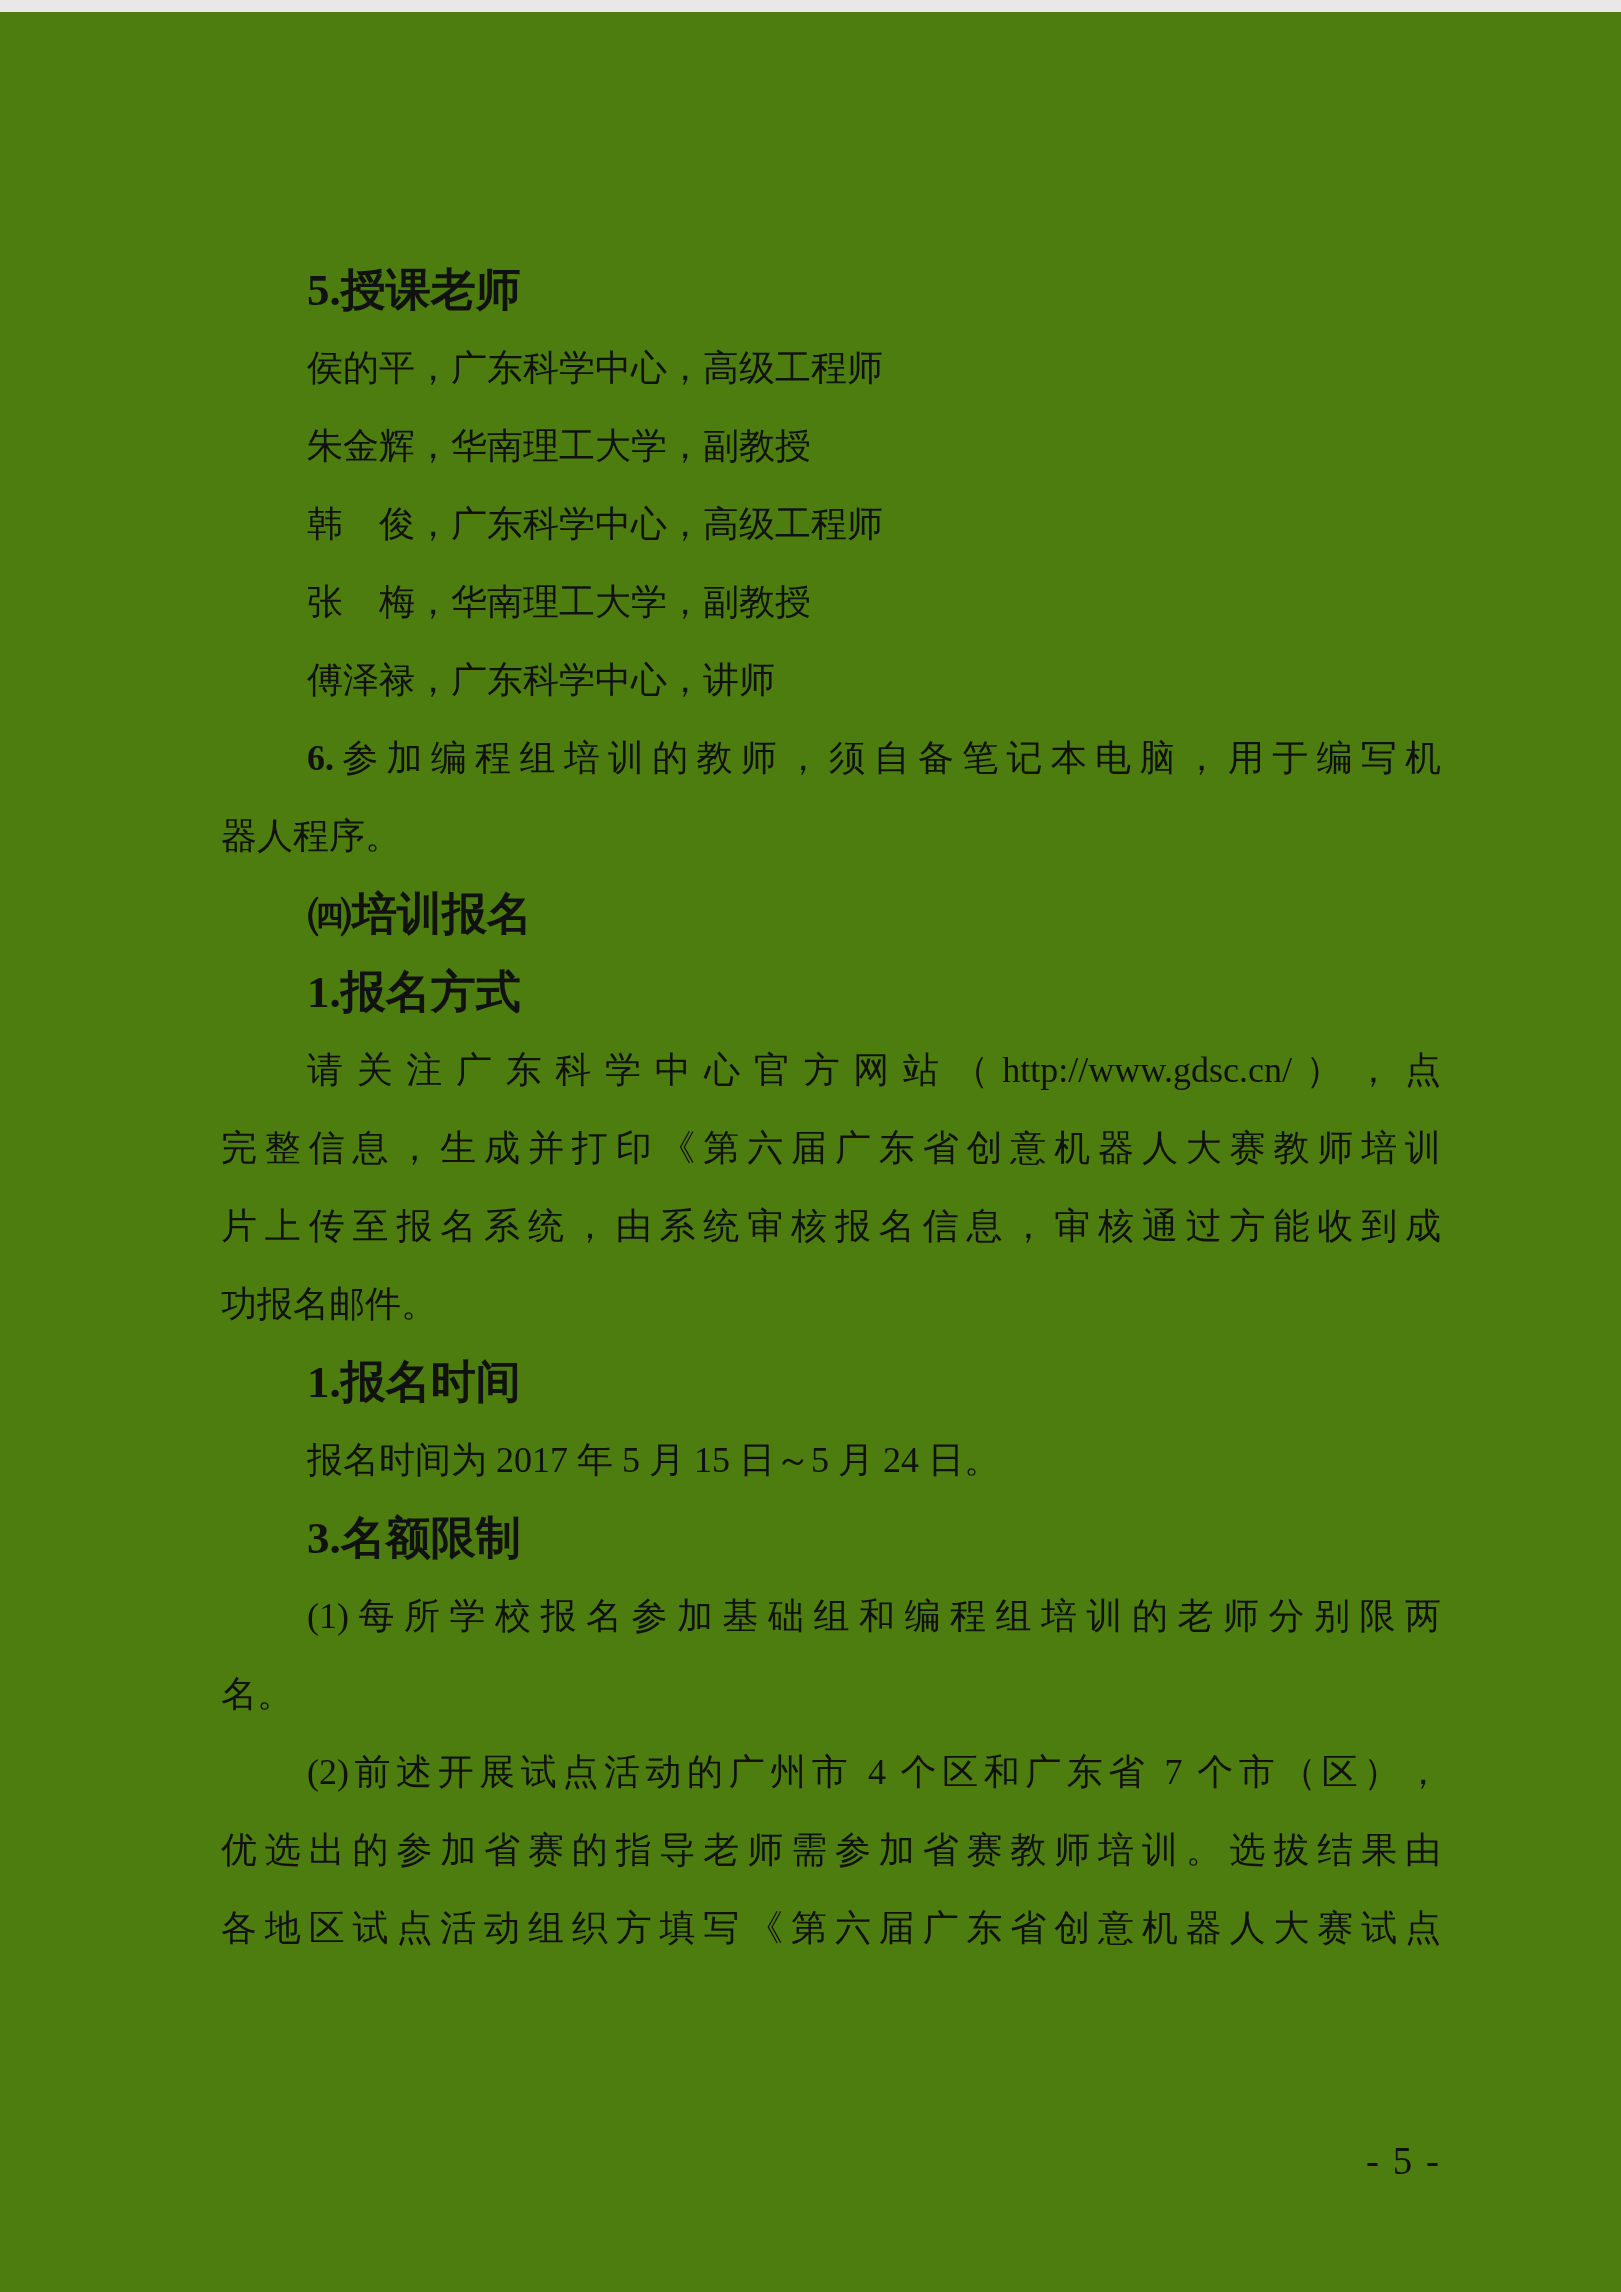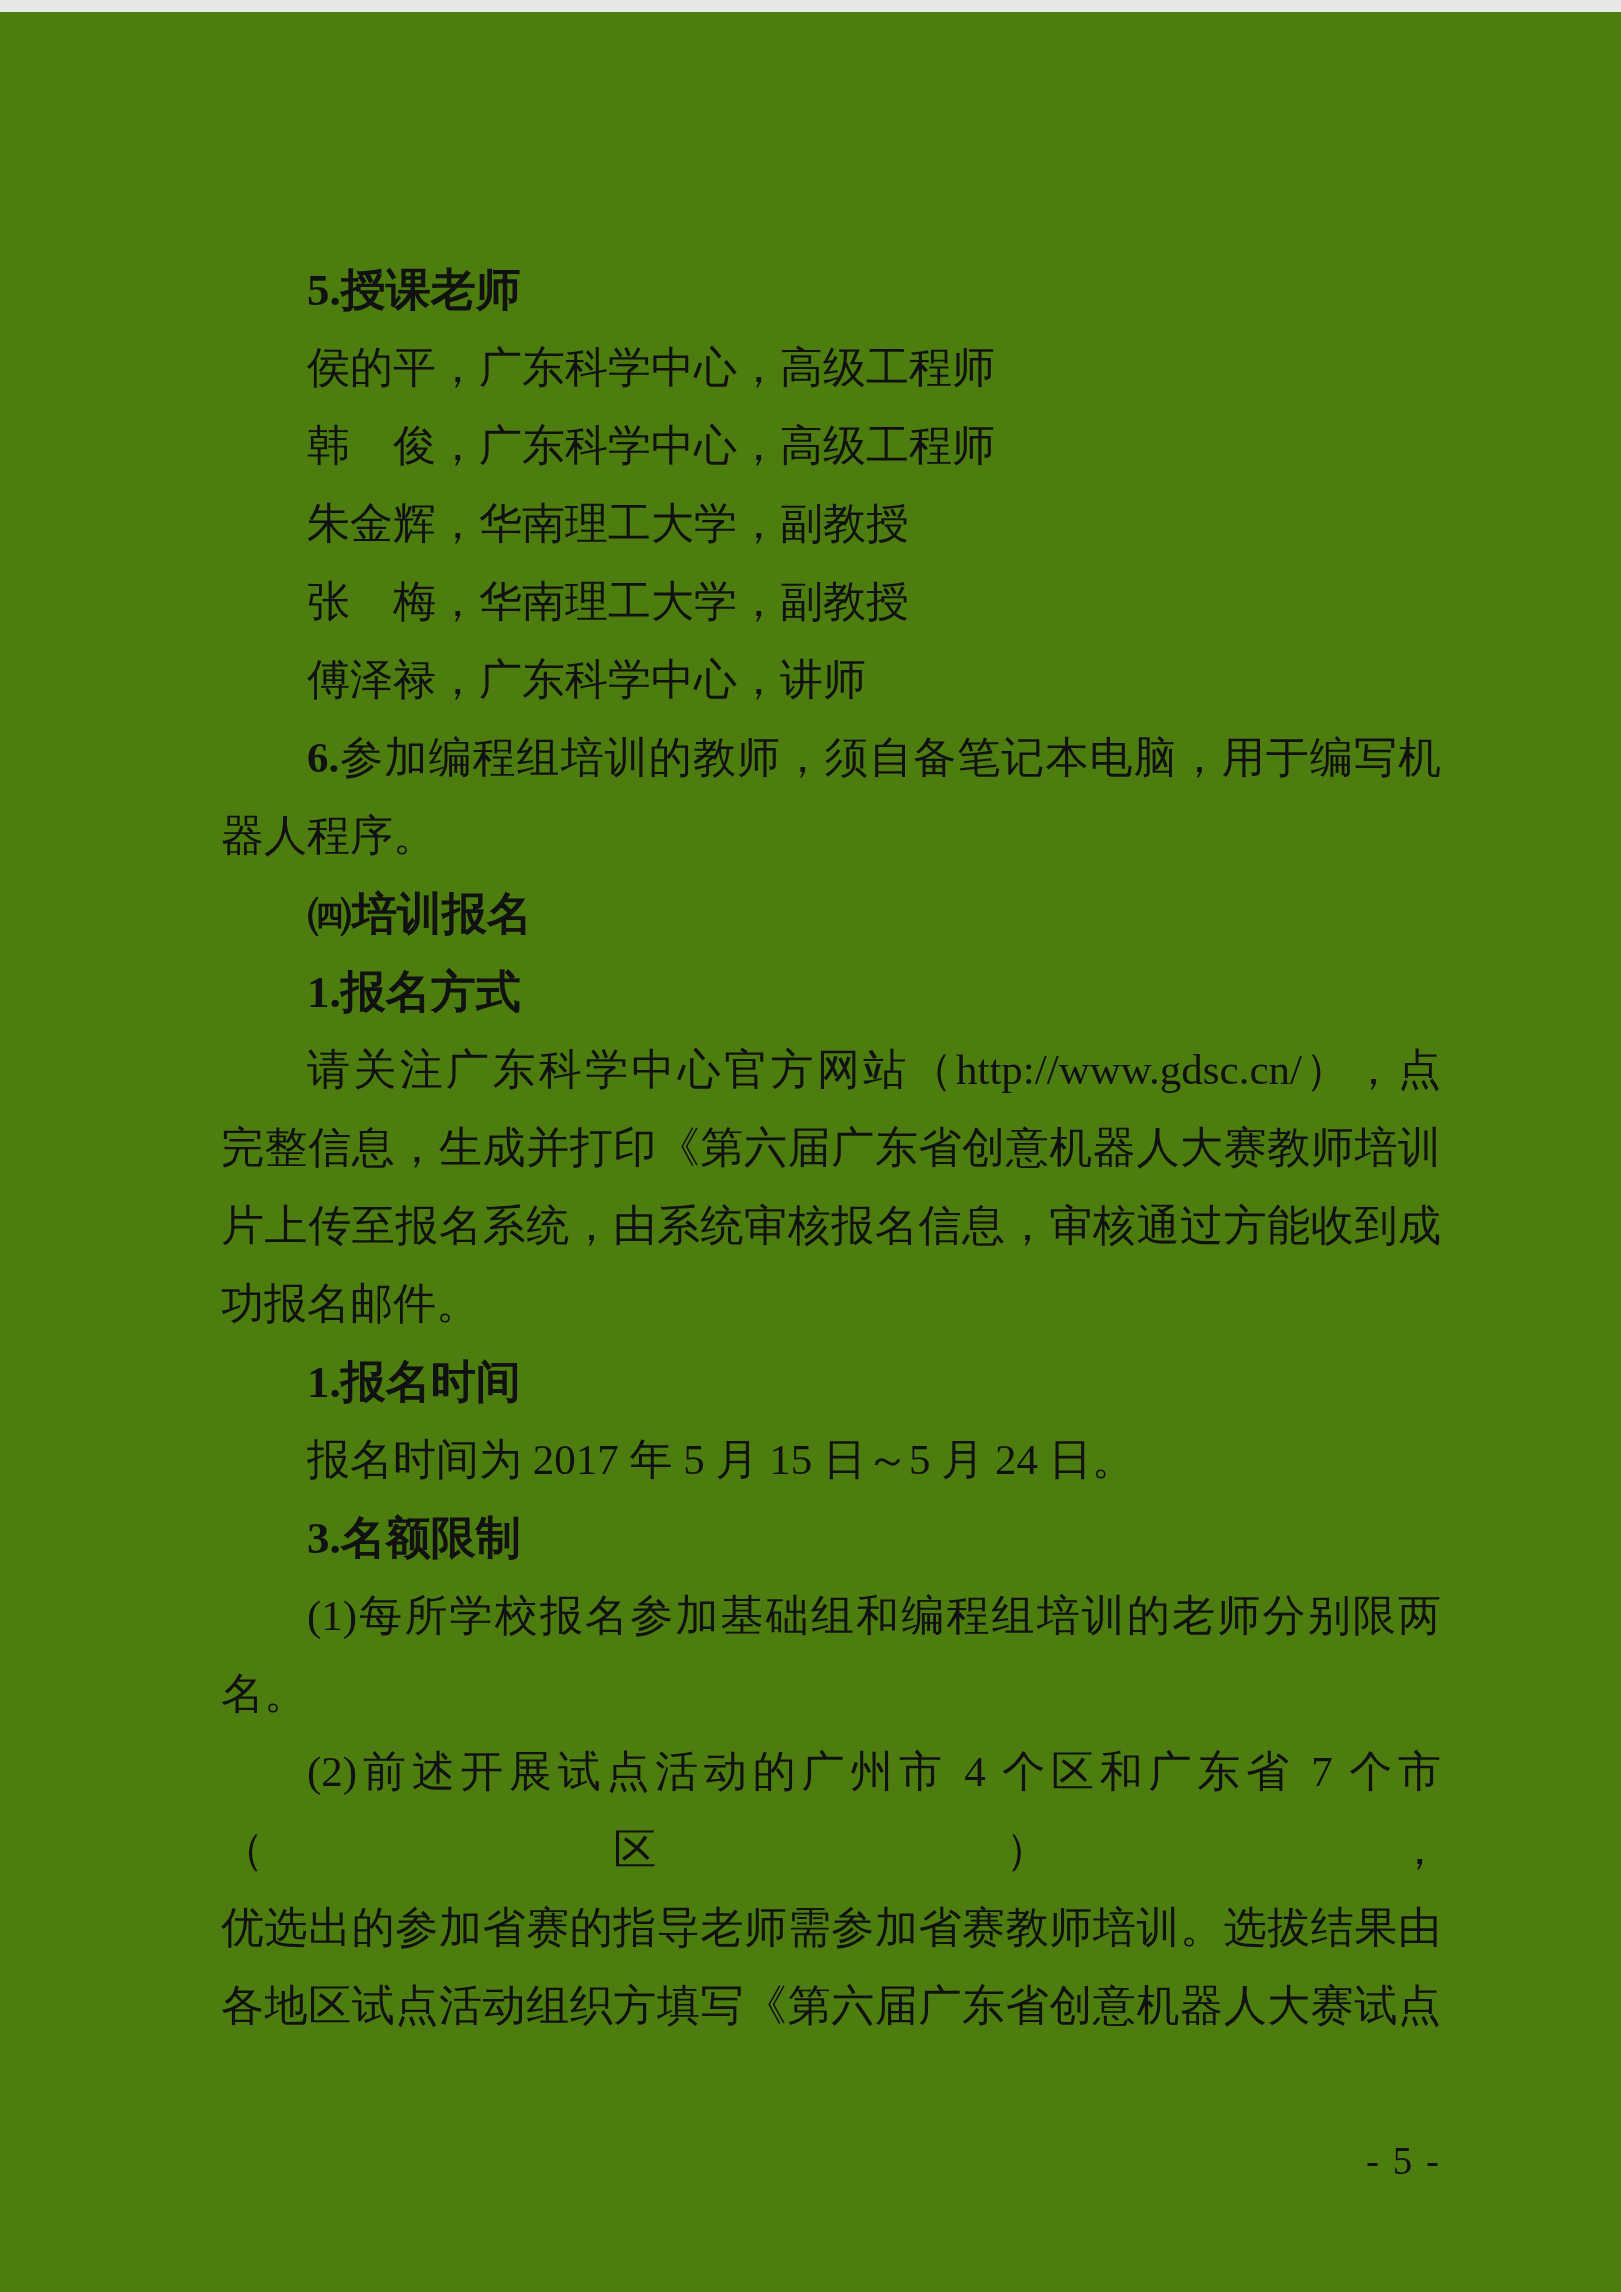--- a/index.html
+++ b/index.html
@@ -18,21 +18,21 @@
     color: #111111;
   }
   .content {
     position: absolute;
     left: 221px;
     top: 239px;
     width: 1220px;
   }
   .ln {
     margin: 0;
-    font-size: 43px;
+    font-size: 36px;
     line-height: 78px;
     font-weight: normal;
     white-space: nowrap;
     text-align: left;
   }
   
   .full {
     white-space: normal;
     text-align: justify;
     text-align-last: justify;
@@ -56,22 +56,22 @@
 </style>
 </head>
 <body>
 
 <div class="page">
   <main class="content">
 
     <p class="ln ind hd">5.授课老师</p>
 
     <p class="ln ind">侯的平，广东科学中心，高级工程师</p>
+    <p class="ln ind">朱金辉，华南理工大学，副教授</p>
     <p class="ln ind">韩　俊，广东科学中心，高级工程师</p>
-    <p class="ln ind">朱金辉，华南理工大学，副教授</p>
     <p class="ln ind">张　梅，华南理工大学，副教授</p>
     <p class="ln ind">傅泽禄，广东科学中心，讲师</p>
 
     <p class="ln ind full"><span class="num">6.</span><span>参加编程组培训的教师，须自备笔记本电脑，用于编写机</span></p>
     <p class="ln">器人程序。</p>
 
     <p class="ln ind hd">㈣培训报名</p>
     <p class="ln ind hd">1.报名方式</p>
 
     <p class="ln ind full">请关注广东科学中心官方网站（http://www.gdsc.cn/），点</p>

